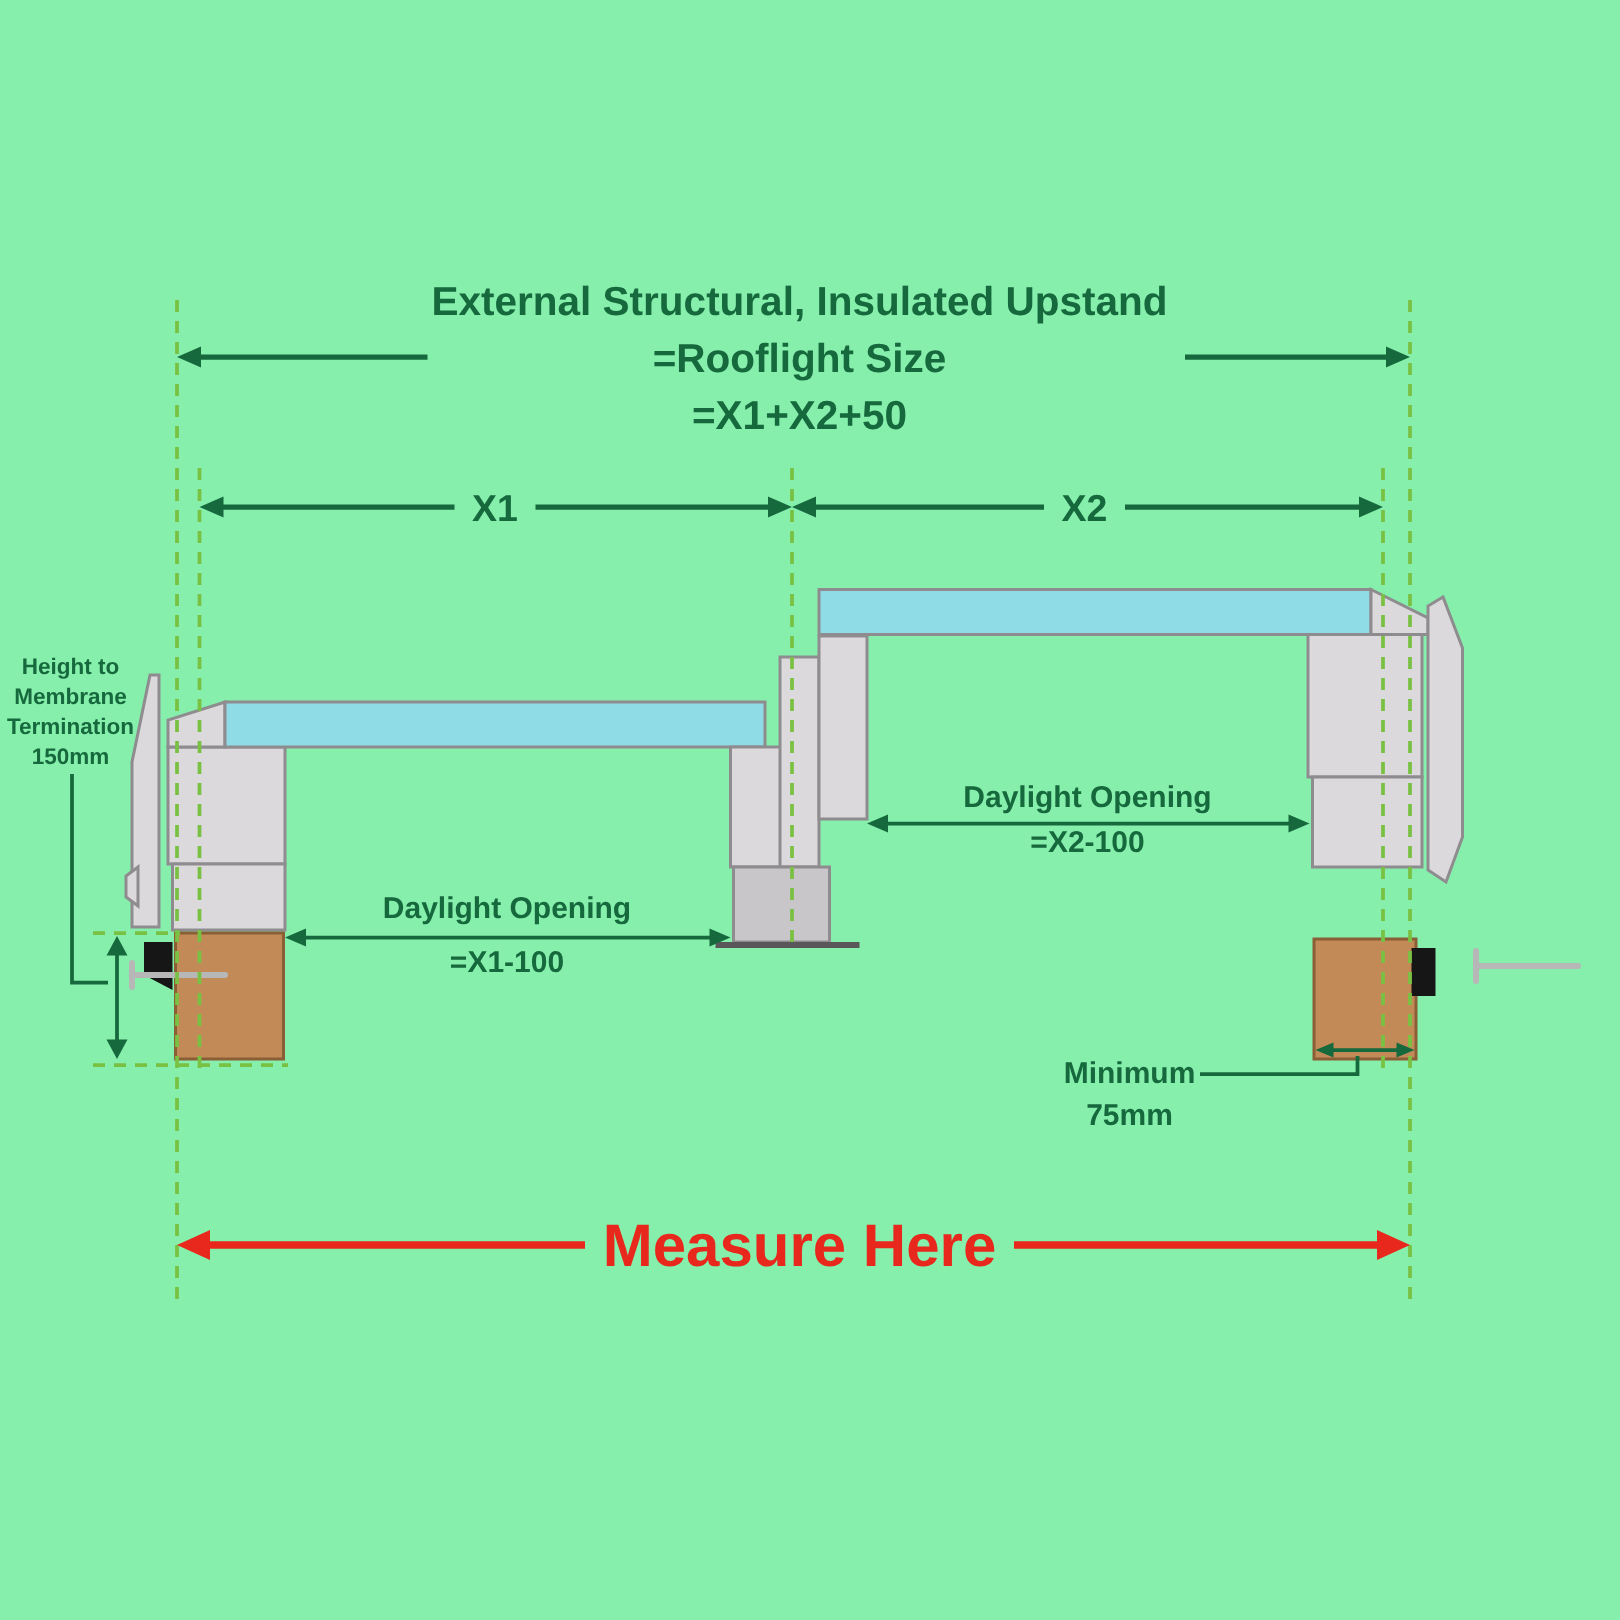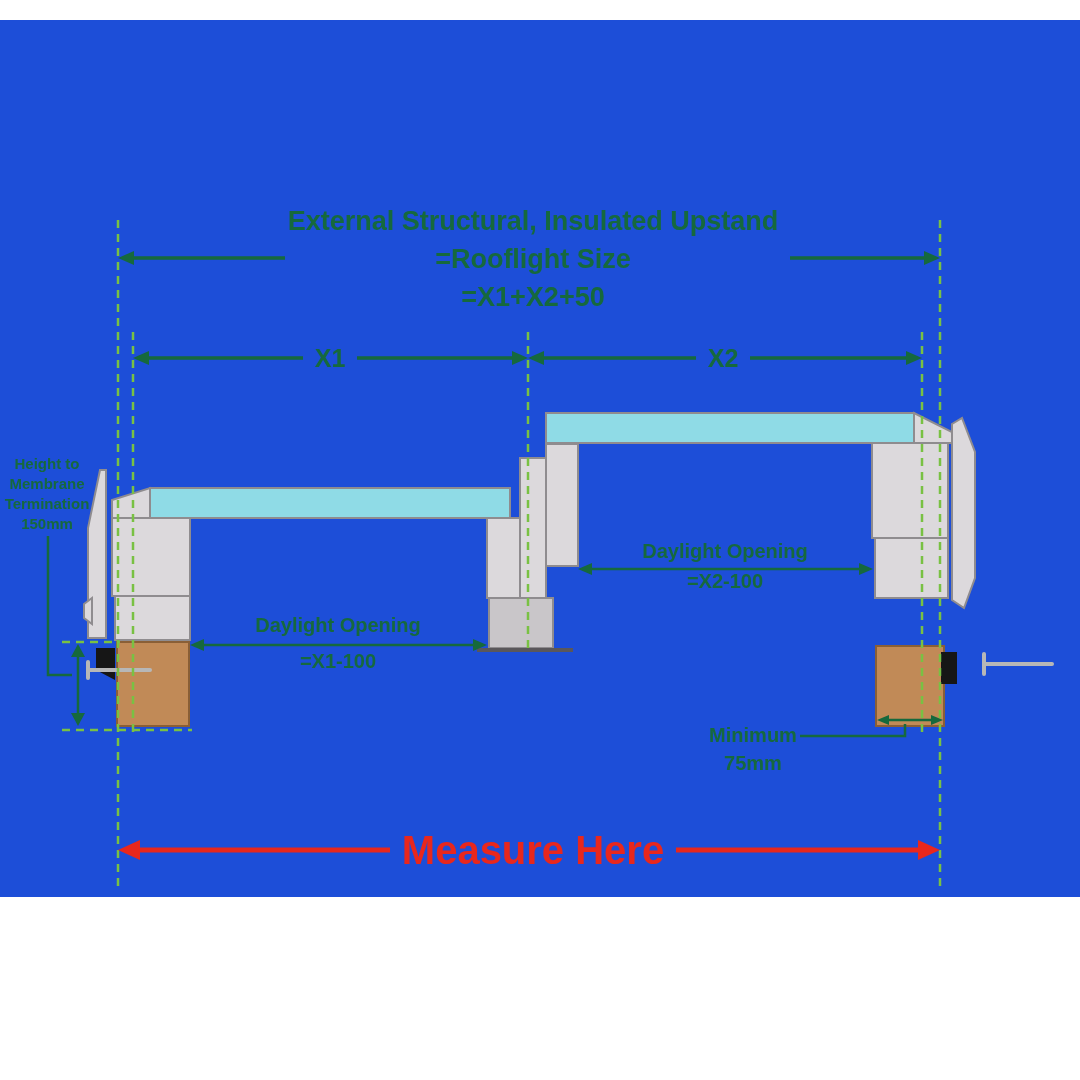--- a/index.html
+++ b/index.html
@@ -1,22 +1,21 @@
 <!DOCTYPE html>
 <html style="--green-dark: #16693d; --green-dashed: #79c143; --red: #e8271d; --glazing: #8fdbe6; --frame: #dcd9dc; --frame-dark: #c9c6c9; --outline: #8f8c8f; --wood: #c18a57; --wood-outline: #8a5f36; --black-part: #161616; --screw: #b7b7b7;"><head>
 <meta charset="utf-8">
 <style>
   html,body{margin:0;padding:0;background:#ffffff;}
   .canvas{
     position:relative;
-    width:1080px;height:877px;
-    background:#1d4ed8;
+    width:1080px;height:1080px;
+    background:#86efac;
     font-family:"Liberation Sans", sans-serif;
     overflow:hidden;
-    margin-top:20px;
   }
   svg{position:absolute;left:0;top:0;}
   
   .frame{fill:var(--frame);stroke:var(--outline);stroke-width:2;}
   .frame-dark{fill:var(--frame-dark);stroke:var(--outline);stroke-width:2;}
   .glazing{fill:var(--glazing);stroke:var(--outline);stroke-width:2;}
   .wood{fill:var(--wood);stroke:var(--wood-outline);stroke-width:2;}
   .blackpart{fill:var(--black-part);stroke:none;}
   .screw{stroke:var(--screw);stroke-width:4;fill:none;stroke-linecap:round;}
   .baseplate{stroke:#5a575a;stroke-width:4;fill:none;}

